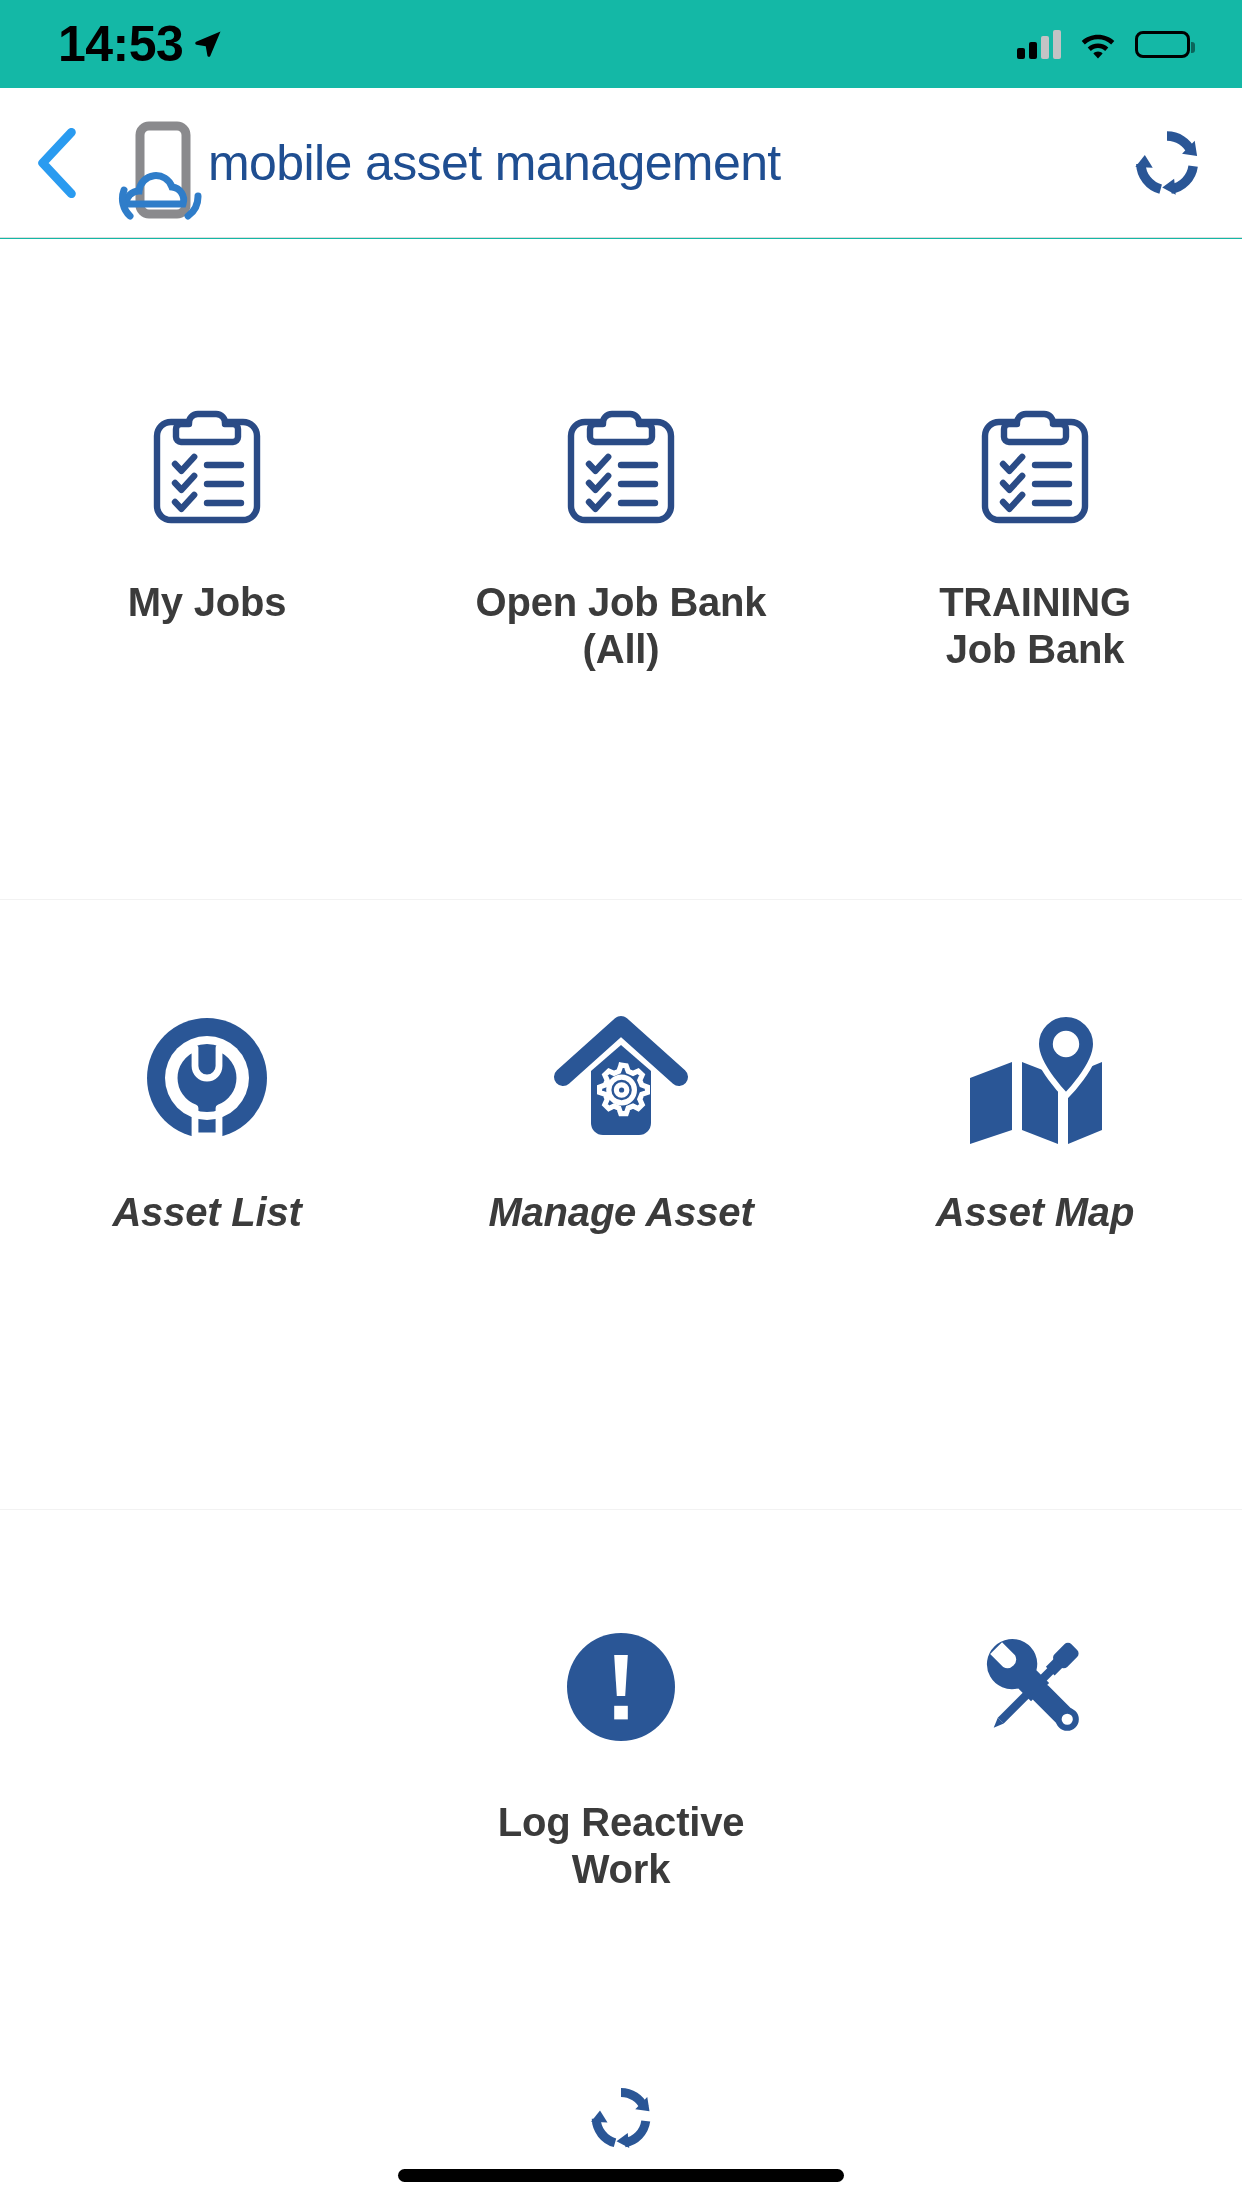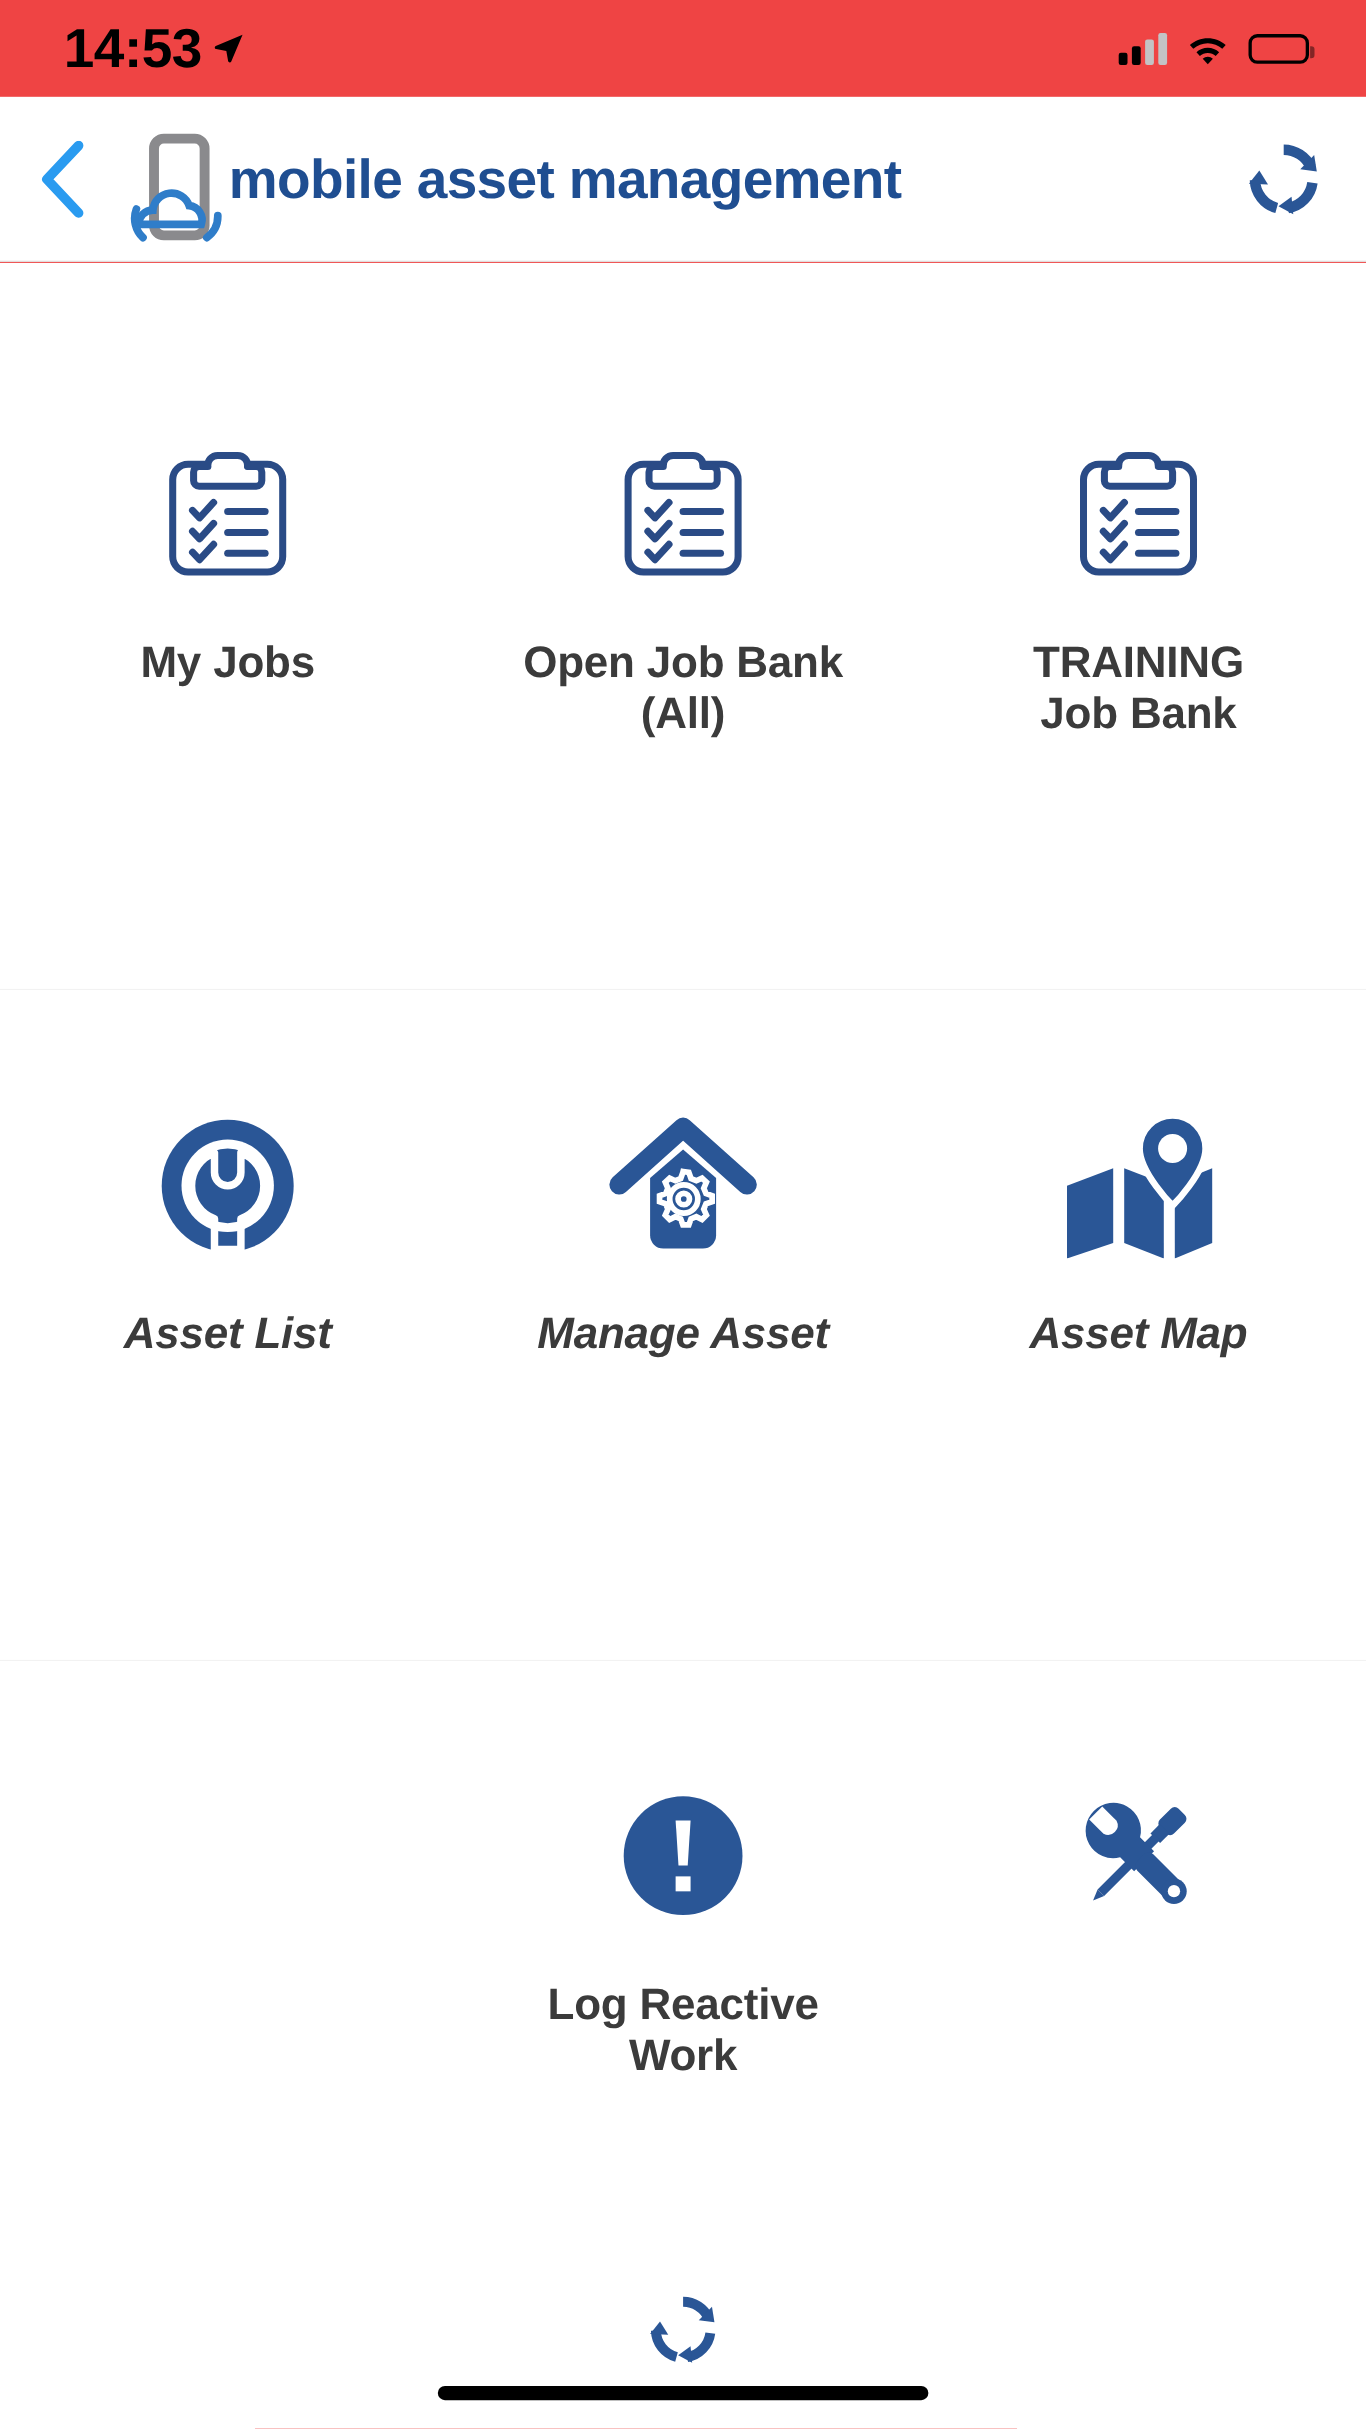--- a/index.html
+++ b/index.html
@@ -5,21 +5,21 @@
   * { margin:0; padding:0; box-sizing:border-box; }
   html, body {
     width:1242px; height:2208px;
     background:#ffffff;
     font-family:"Liberation Sans", sans-serif;
     -webkit-font-smoothing:antialiased;
   }
   #screen {
     position:relative;
     width:1242px; height:2208px;
-    background:#ef4444;
+    background:#14b8a6;
     overflow:hidden;
   }
 
   
   .statusbar {
     position:absolute; top:0; left:0;
     width:1242px; height:88px;
     display:flex; align-items:center;
     justify-content:space-between;
     padding:0 52px 0 58px;
@@ -75,21 +75,21 @@
   .brand {
     display:flex; align-items:center;
     flex:1; min-width:0;
     margin-left:-6px;
   }
   .brand-logo {
     width:104px; height:108px; flex:none;
     display:block; margin-top:6px;
   }
   .brand-title {
-    font-size:50px; font-weight:700;
+    font-size:50px; font-weight:400;
     color:#1f4e91;
     letter-spacing:-0.6px;
     white-space:nowrap;
     margin-left:-6px;
     font-family:"Liberation Sans", sans-serif;
   }
   .sync-btn {
     width:150px; height:150px;
     display:flex; align-items:center; justify-content:center;
     cursor:pointer;

